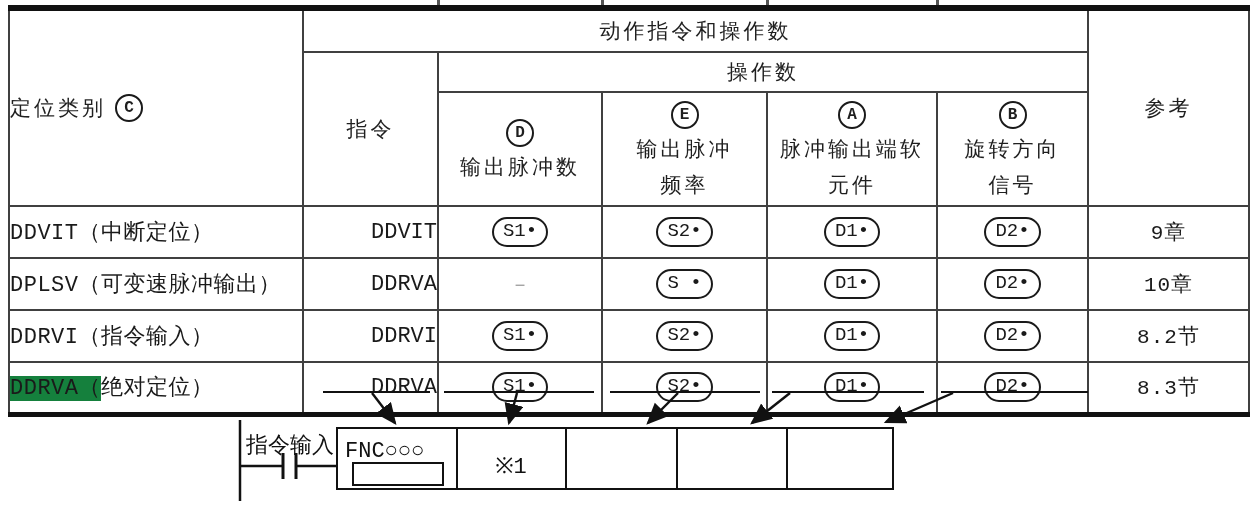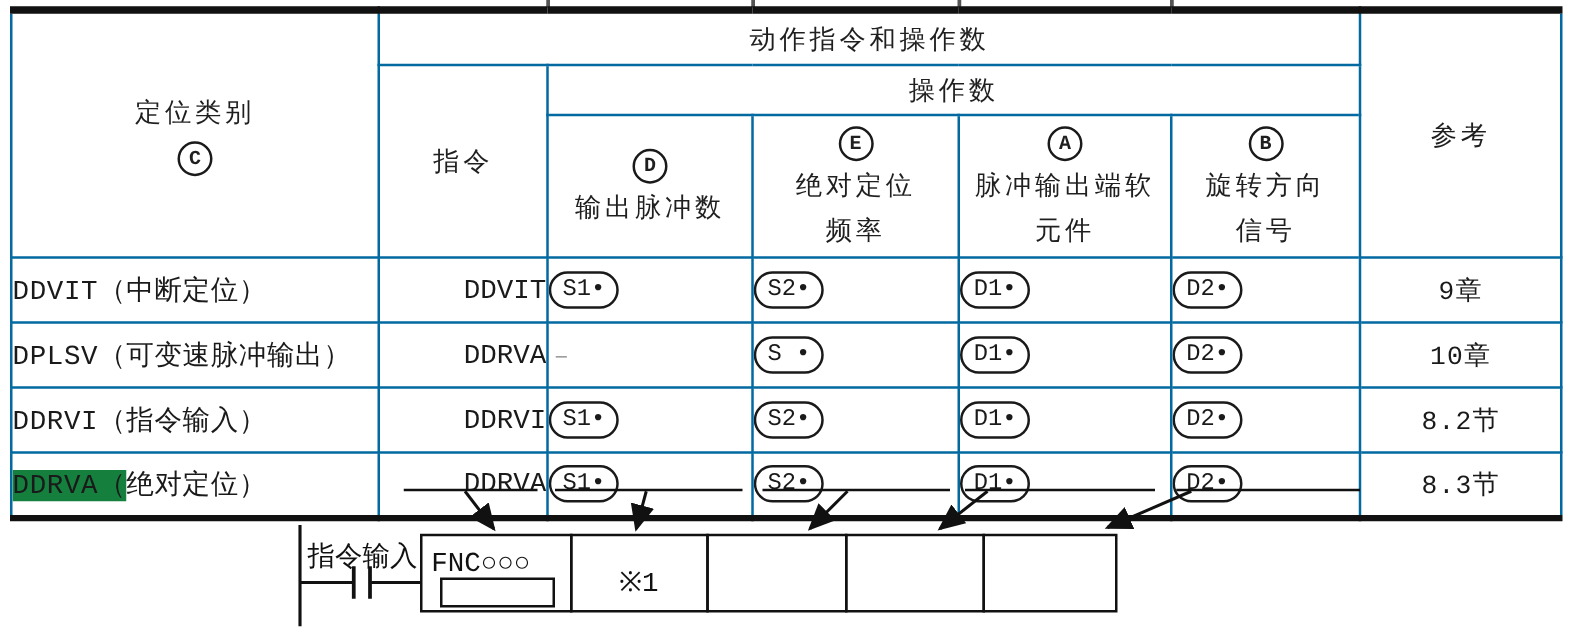--- a/index.html
+++ b/index.html
@@ -17,53 +17,53 @@
   table.pos{
     position:absolute;left:8px;top:5px;
     border-collapse:collapse;
     table-layout:fixed;
     width:1240px;
     border:2px solid #1a1a1a;
     border-top:6px solid #111;
     border-bottom:5px solid #111;
   }
   table.pos td{
-    border:2px solid #0369a1;
+    border:2px solid #404040;
     padding:0;
     overflow:hidden;
     background:#ffffff;
   }
   td.hd{background:#dcdcdc;text-align:center;vertical-align:middle;
     font-size:21px;letter-spacing:3px;color:#1f1f1f;}
   td.hb{border-bottom:4px solid #1a1a1a;}
   tr.h1{height:44px;} tr.h2{height:40px;} tr.h3{height:114px;}
   tr.dr{height:52px;}
 
   .circ{
     display:inline-flex;align-items:center;justify-content:center;
     width:24px;height:24px;border:2px solid #1a1a1a;border-radius:50%;
     background:#fff;font-family:"Liberation Mono", monospace;
     font-size:16px;font-weight:bold;letter-spacing:0;line-height:1;
   }
-  .cat-head{display:flex;flex-direction:column;align-items:center;gap:9px;}
+  .cat-head{display:flex;flex-direction:row;align-items:center;gap:9px;}
   .subhead{display:flex;flex-direction:column;align-items:center;padding-top:6px;}
   .subhead .l{line-height:36px;letter-spacing:3px;font-size:21px;}
   .subhead .circ{margin-bottom:2px;}
 
   td.cat{
     text-align:left;vertical-align:middle;
     font-family:"Liberation Mono","Liberation Sans", monospace, sans-serif;
     font-size:22px;padding-left:7px;white-space:nowrap;letter-spacing:0.5px;
   }
   td.cat .hl{background:#15803d;}
   td.ins{
     text-align:right;vertical-align:middle;
     font-family:"Liberation Mono", monospace;font-size:22px;
   }
-  td.op{text-align:left;vertical-align:middle;}
+  td.op{text-align:center;vertical-align:middle;}
   td.ref{
     text-align:center;vertical-align:middle;
     font-family:"Liberation Mono","Liberation Sans", monospace, sans-serif;
     font-size:21px;letter-spacing:1px;margin-left:28px;
   }
   .pill{
     display:inline-block;min-width:32px;padding:0 9px;height:26px;line-height:24px;
     border:2px solid #1a1a1a;border-radius:15px;background:#fff;
     font-family:"Liberation Mono", monospace;font-size:19px;letter-spacing:0;
   }
@@ -111,21 +111,21 @@
         <td class="hd hb">
           <div class="subhead">
             <span class="circ">D</span>
             <span class="l">输出脉冲数</span>
             <span class="l"></span>
           </div>
         </td>
         <td class="hd hb">
           <div class="subhead">
             <span class="circ">E</span>
-            <span class="l">绝对定位</span>
+            <span class="l">输出脉冲</span>
             <span class="l">频率</span>
           </div>
         </td>
         <td class="hd hb">
           <div class="subhead">
             <span class="circ">A</span>
             <span class="l">脉冲输出端软</span>
             <span class="l">元件</span>
           </div>
         </td>

